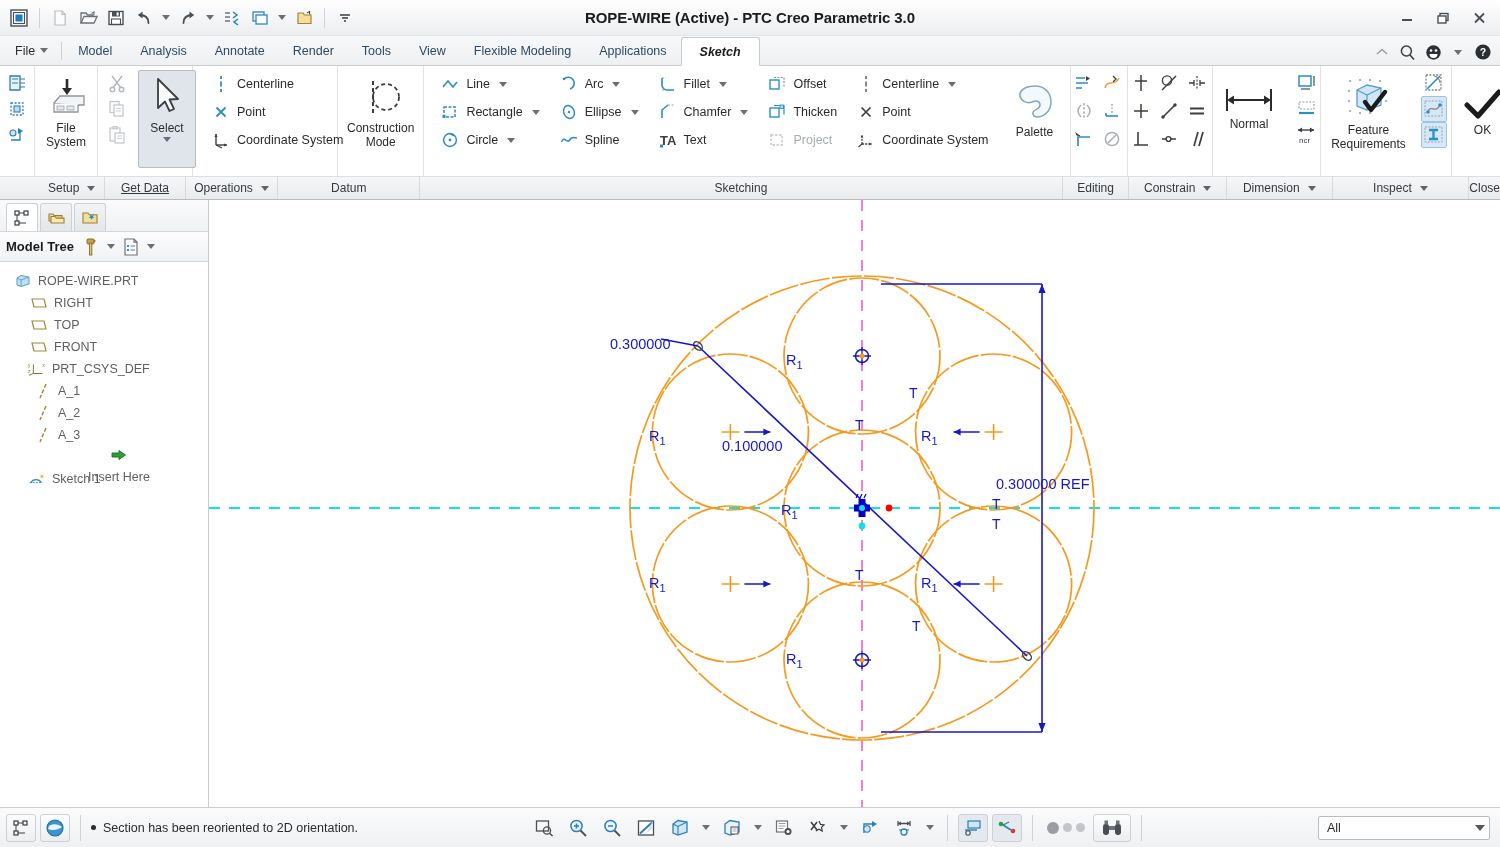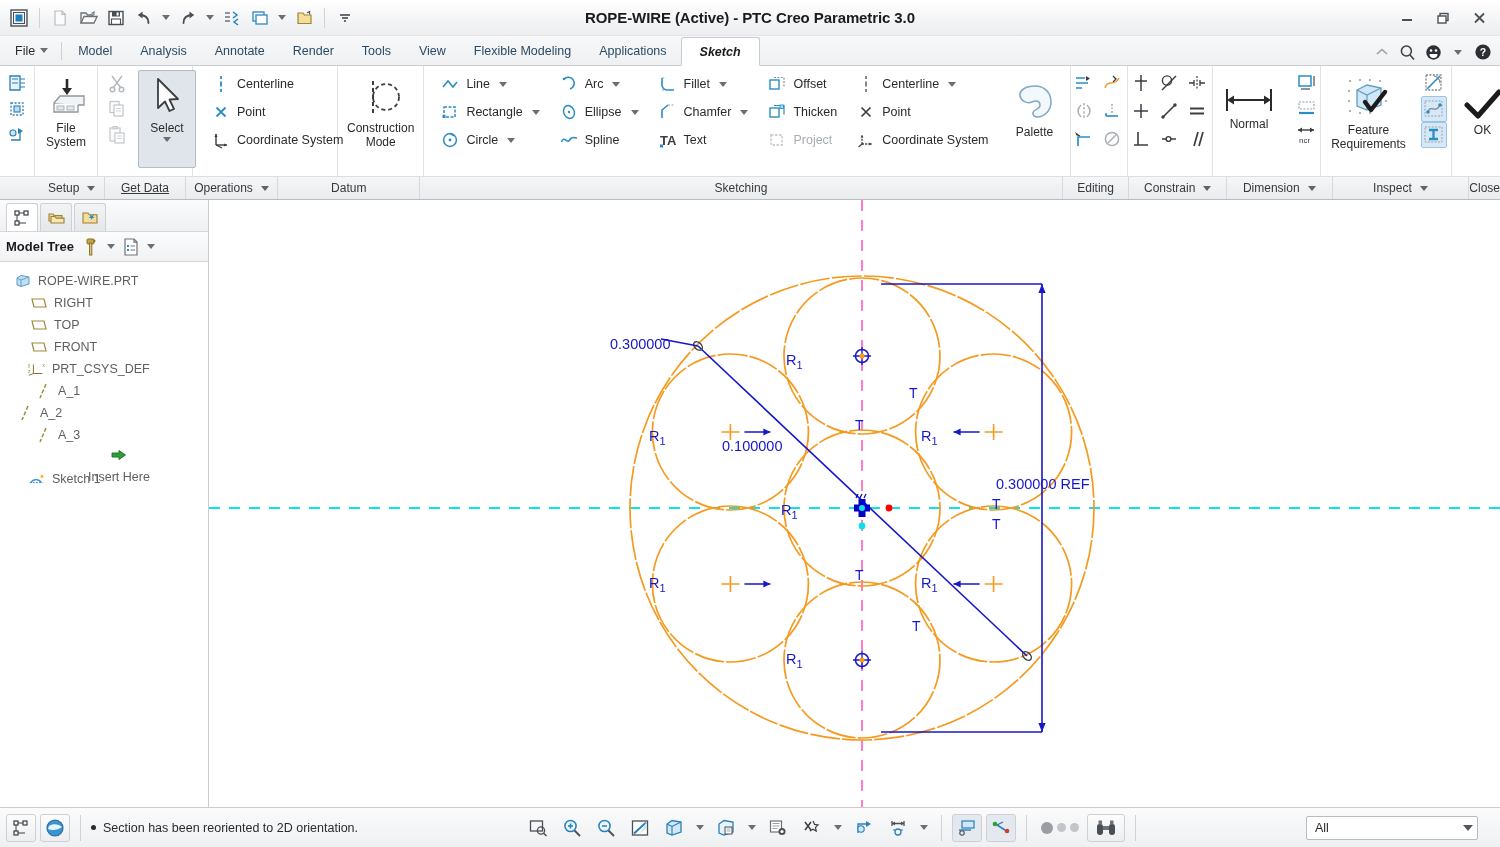--- a/index.html
+++ b/index.html
@@ -137,21 +137,21 @@
   .ssep{ width:1px;height:26px;background:#cfd2d6;margin:0 6px;}
   .smsg{ font-size:12.5px; color:#2b2b2b; display:flex; align-items:center; gap:7px; white-space:nowrap;}
   .bullet{ width:5px;height:5px;border-radius:50%;background:#2b2b2b;flex:0 0 5px;}
   .sgrow{ flex:1 1 auto; }
   .dots{ display:flex; align-items:center; gap:4px; padding:0 4px;}
   .dot{ width:9px;height:9px;border-radius:50%;background:#c2c5c9;}
   .dot.big{ width:12px;height:12px;background:#9a9da1;}
   .selbox{
     width:172px;height:24px;border:1px solid #b9bcc1;border-radius:2px;background:#fff;
     display:flex;align-items:center;justify-content:space-between;padding:0 4px 0 8px;
-    font-size:12.5px;color:#2b2b2b;cursor:pointer;margin-right:16px;
+    font-size:12.5px;color:#2b2b2b;cursor:pointer;margin-right:4px;
   }
   .selbox .dd{ border-top:6px solid #54585d; border-left:5px solid transparent;border-right:5px solid transparent;}
   text{ font-family:"Liberation Sans", sans-serif; }
 </style>
 </head>
 <body>
 
 <div class="app">
 
   <div class="titlebar">
@@ -945,21 +945,21 @@
           <span>PRT_CSYS_DEF</span>
         </div>
         <div class="tnode lvl1" style="padding-left:34px;">
           <span class="tico">
               <svg width="14" height="16" viewBox="0 0 14 16">
                 <path d="M10 1 L4 15" stroke="#a08a3c" stroke-width="1.5" stroke-dasharray="4 2"></path>
               </svg>
             </span>
           <span>A_1</span>
         </div>
-        <div class="tnode lvl1" style="padding-left:16px;">
+        <div class="tnode lvl1" style="padding-left:34px;">
           <span class="tico">
               <svg width="14" height="16" viewBox="0 0 14 16">
                 <path d="M10 1 L4 15" stroke="#a08a3c" stroke-width="1.5" stroke-dasharray="4 2"></path>
               </svg>
             </span>
           <span>A_2</span>
         </div>
         <div class="tnode lvl1" style="padding-left:34px;">
           <span class="tico">
               <svg width="14" height="16" viewBox="0 0 14 16">

